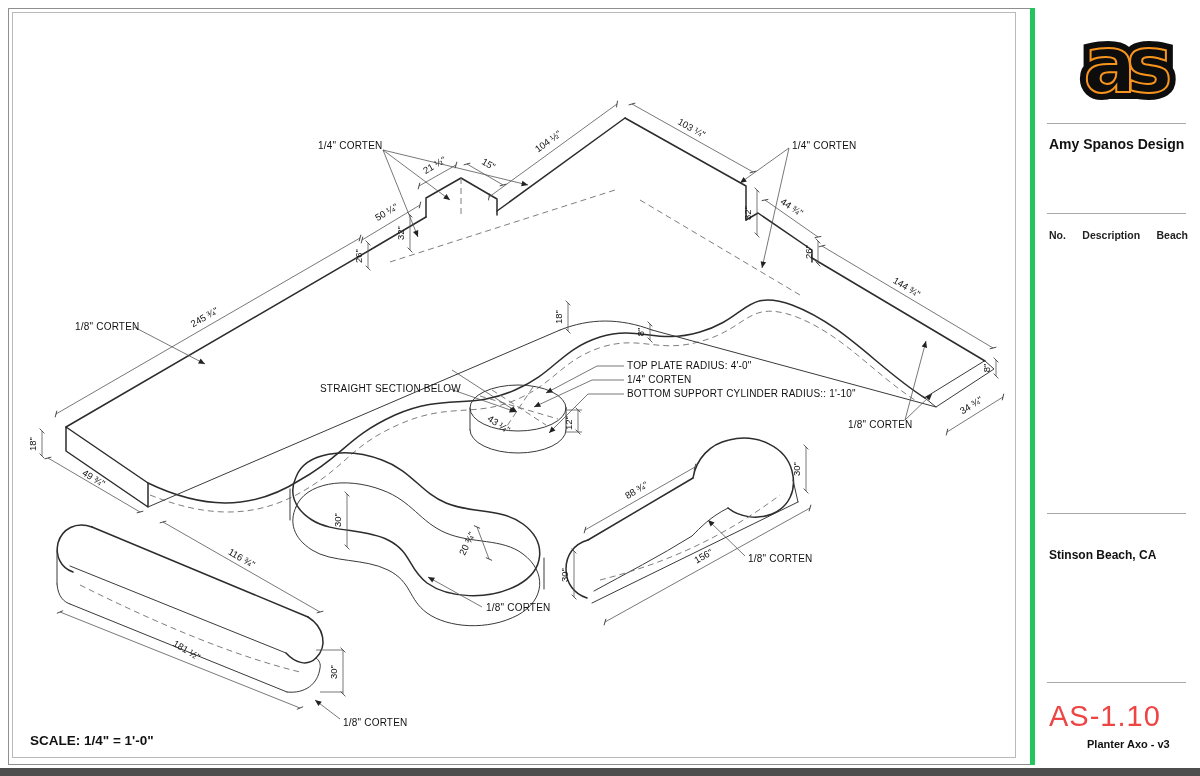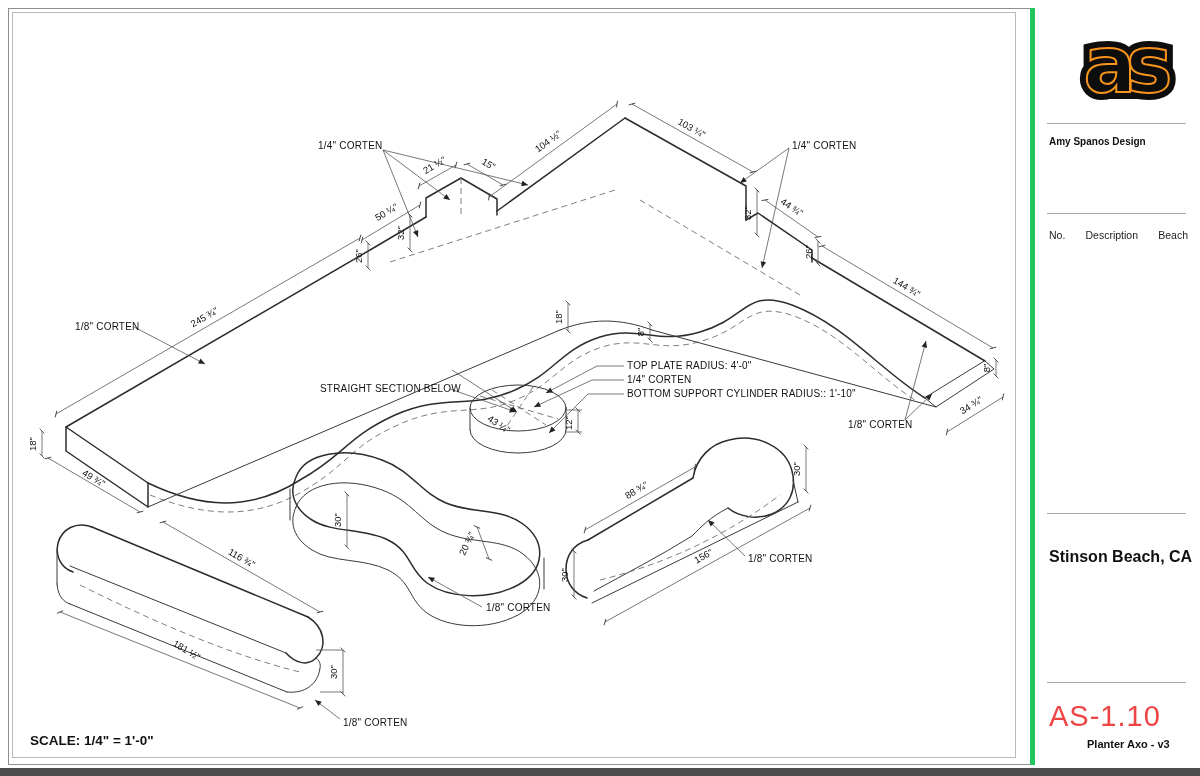--- a/index.html
+++ b/index.html
@@ -8,24 +8,24 @@
     border:1px solid #8f8f8f;box-sizing:border-box;}
   .drawing-frame{position:absolute;left:12px;top:12px;width:1004px;height:746px;
     border:1px solid #b9b9b9;box-sizing:border-box;}
   .footer-strip{position:absolute;left:0;top:768px;width:1200px;height:8px;background:#4e4e4e;}
   #drawing-svg{position:absolute;left:0;top:0;}
   .scale-note{position:absolute;left:30px;top:733px;font-size:13.5px;font-weight:600;color:#111;}
   
   .titleblock{position:absolute;left:1030px;top:8px;width:166px;height:757px;
     border-left:5px solid #22c55e;box-sizing:border-box;background:#fff;}
   .tb-line{position:absolute;left:12px;right:10px;border-top:1px solid #a8a8a8;}
-  .tb-firm{position:absolute;left:14px;top:128px;font-size:10px;font-weight:700;color:#111;}
-  .tb-rev{position:absolute;left:14px;right:8px;top:221px;font-size:10.5px;font-weight:400;color:#222;
+  .tb-firm{position:absolute;left:14px;top:128px;font-size:14px;font-weight:700;color:#111;}
+  .tb-rev{position:absolute;left:14px;right:8px;top:221px;font-size:10.5px;font-weight:700;color:#222;
     display:flex;justify-content:space-between;}
-  .tb-loc{position:absolute;left:14px;top:540px;font-size:16px;font-weight:700;color:#111;}
+  .tb-loc{position:absolute;left:14px;top:540px;font-size:12px;font-weight:700;color:#111;}
   .tb-sheetno{position:absolute;left:14px;top:692px;font-size:29px;font-weight:400;color:#ef4444;letter-spacing:1px;}
   .tb-sheettitle{position:absolute;left:44px;top:730px;font-size:11px;font-weight:600;color:#111;padding-left:8px;}
   .tb-logo{position:absolute;left:28px;top:6px;}
   
   .o{stroke:#2c2c2c;stroke-width:1.5;fill:none;stroke-linecap:round;stroke-linejoin:round;}
   .m{stroke:#3a3a3a;stroke-width:1;fill:none;stroke-linecap:round;stroke-linejoin:round;}
   .t{stroke:#555;stroke-width:.8;fill:none;}
   .dsh{stroke:#6f6f6f;stroke-width:.9;fill:none;stroke-dasharray:6 4;}
   .dim{font-size:9.5px;fill:#111;}
   .lab{font-size:10px;fill:#111;letter-spacing:.2px;}

